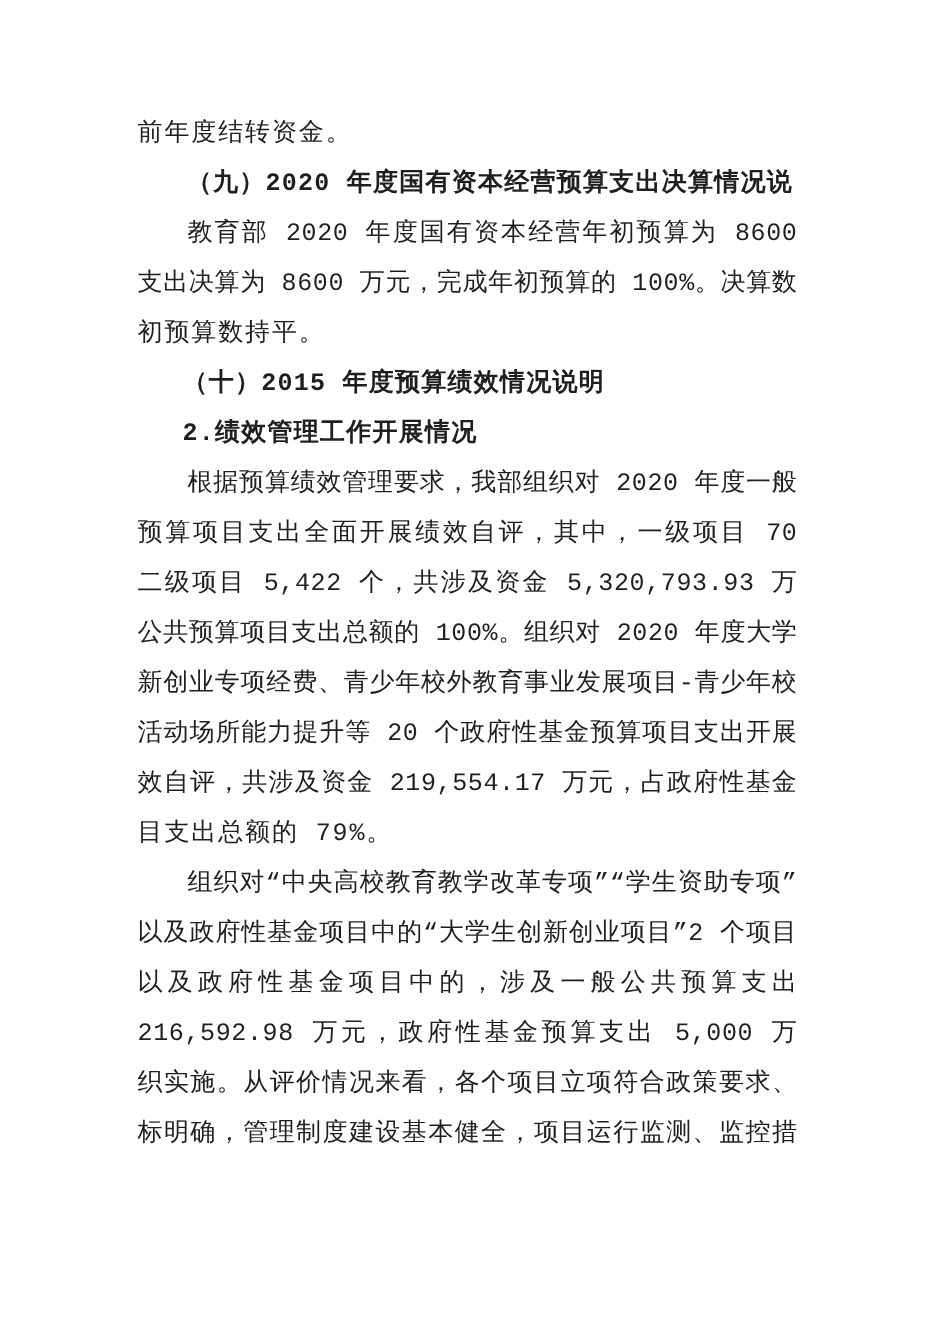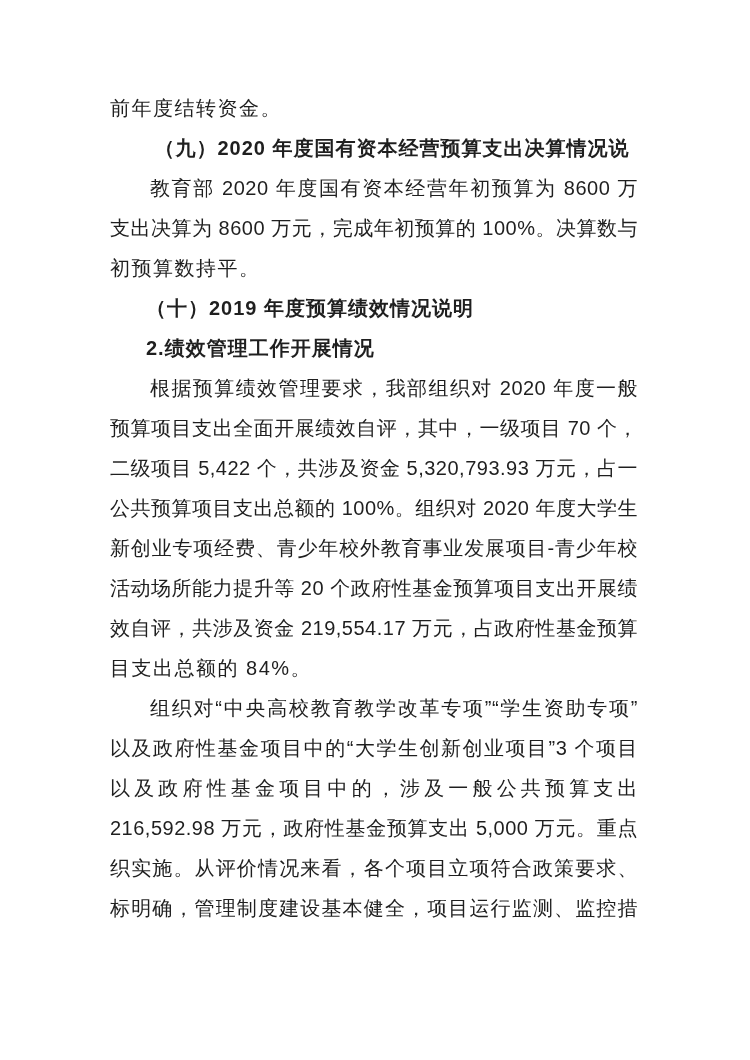--- a/index.html
+++ b/index.html
@@ -6,21 +6,21 @@
     margin: 0;
     padding: 0;
     background: #ffffff;
   }
   .page {
     position: relative;
     width: 750px;
     height: 932px;
     background: #ffffff;
     overflow: hidden;
-    font-family: Liberation Sans, sans-serif;
+    font-family: Liberation Mono, monospace;
     color: #1f1f1f;
   }
   .content {
     position: absolute;
     left: 110px;
     top: 88px;
     width: 528px;
   }
   .ln {
     font-size: 20px;
@@ -63,32 +63,32 @@
 </head>
 <body>
 
 <div class="page">
   <div class="content">
     <div class="ln last">前年度结转资金。</div>
     <div class="ln h">（九）2020 年度国有资本经营预算支出决算情况说明</div>
     <div class="ln indent">教育部 2020 年度国有资本经营年初预算为 8600 万元，</div>
     <div class="ln">支出决算为 8600 万元，完成年初预算的 100%。决算数与年</div>
     <div class="ln last">初预算数持平。</div>
-    <div class="ln h">（十）2019 年度预算绩效情况说明</div>
+    <div class="ln h">（十）2015 年度预算绩效情况说明</div>
     <div class="ln h">2.绩效管理工作开展情况</div>
     <div class="ln indent">根据预算绩效管理要求，我部组织对 2020 年度一般公共</div>
     <div class="ln">预算项目支出全面开展绩效自评，其中，一级项目 70 个，</div>
     <div class="ln">二级项目 5,422 个，共涉及资金 5,320,793.93 万元，占一般</div>
     <div class="ln">公共预算项目支出总额的 100%。组织对 2020 年度大学生创</div>
     <div class="ln">新创业专项经费、青少年校外教育事业发展项目-青少年校外</div>
     <div class="ln">活动场所能力提升等 20 个政府性基金预算项目支出开展绩</div>
     <div class="ln">效自评，共涉及资金 219,554.17 万元，占政府性基金预算项</div>
-    <div class="ln last">目支出总额的 84%。</div>
+    <div class="ln last">目支出总额的 79%。</div>
     <div class="ln indent">组织对“中央高校教育教学改革专项”“学生资助专项”</div>
-    <div class="ln">以及政府性基金项目中的“大学生创新创业项目”3 个项目</div>
+    <div class="ln">以及政府性基金项目中的“大学生创新创业项目”2 个项目</div>
     <div class="ln">以及政府性基金项目中的，涉及一般公共预算支出</div>
     <div class="ln">216,592.98 万元，政府性基金预算支出 5,000 万元。重点项</div>
     <div class="ln">织实施。从评价情况来看，各个项目立项符合政策要求、目</div>
     <div class="ln">标明确，管理制度建设基本健全，项目运行监测、监控措施</div>
   </div>
   <div class="footer">
     <span class="pagenum">48</span>
   </div>
 </div>
 

